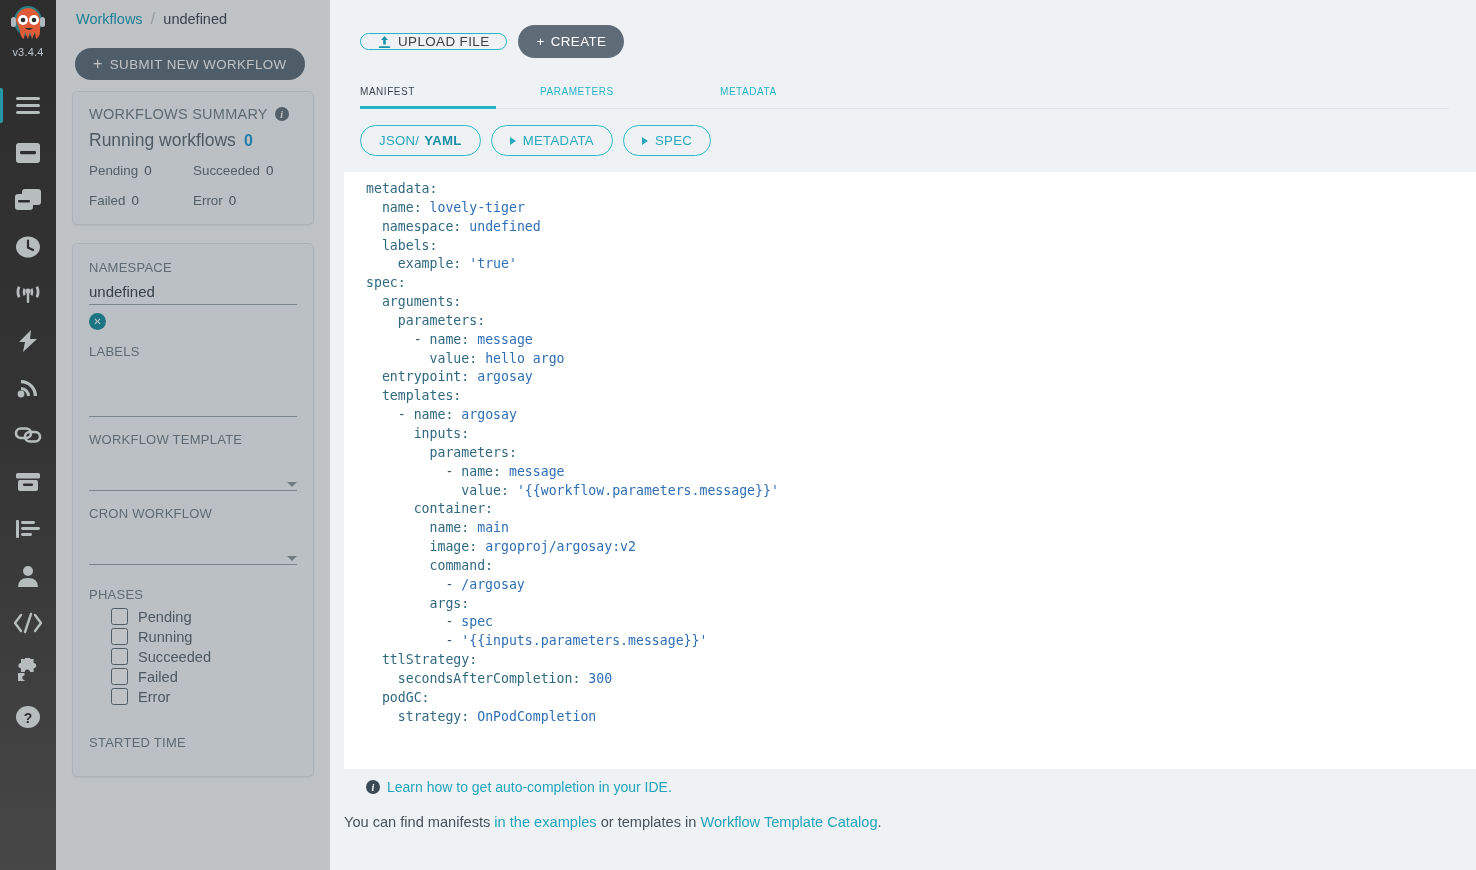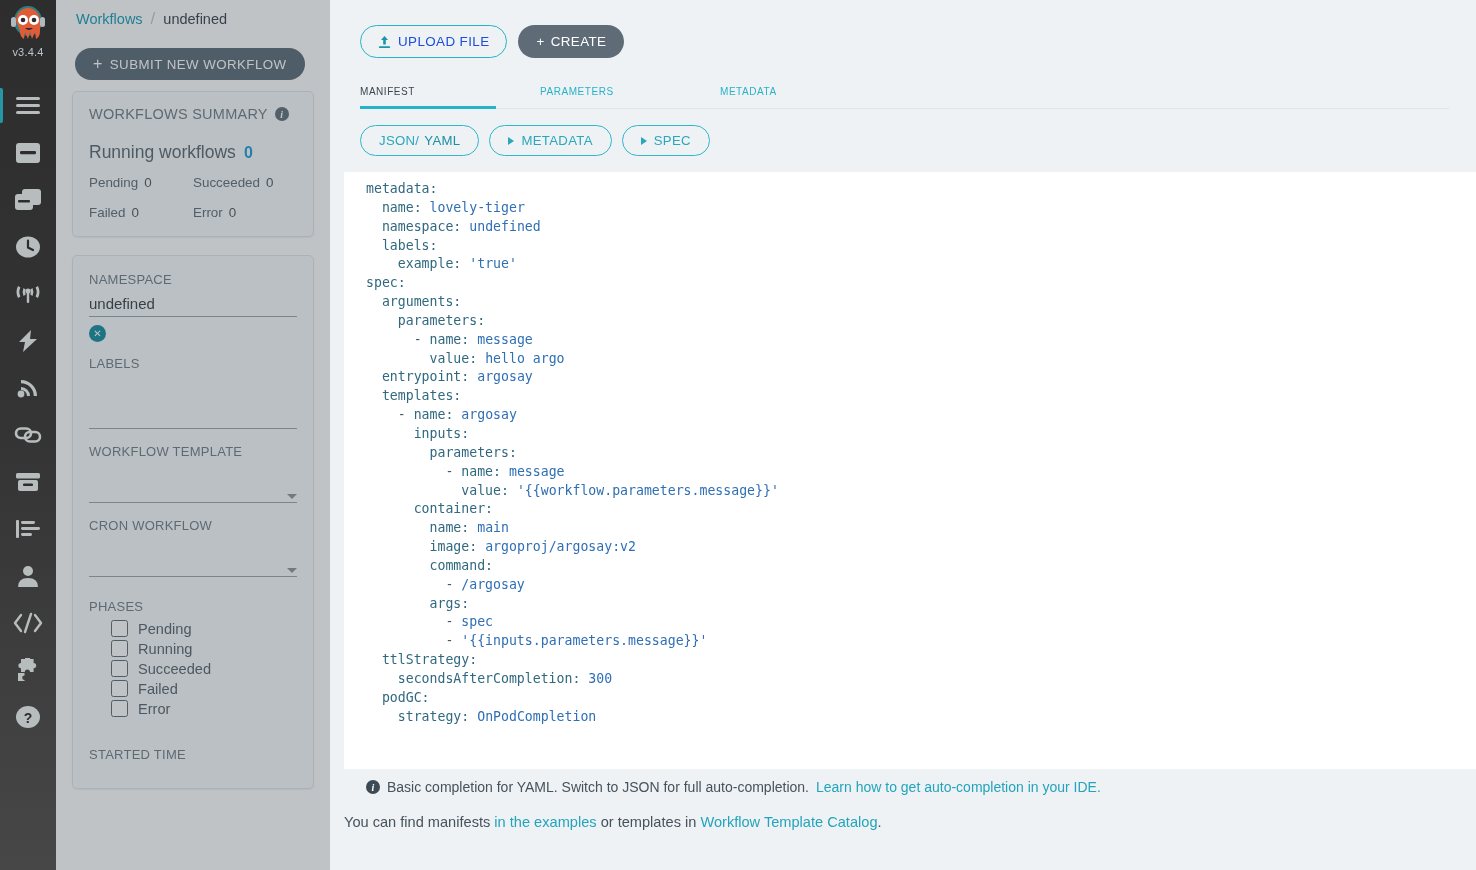--- a/index.html
+++ b/index.html
@@ -103,21 +103,21 @@
     background: #fafbfc;
     border: 1px solid #e2e6e9;
     border-radius: 5px;
     padding: 14px 16px 16px 16px;
     margin-bottom: 18px;
     box-shadow: 0 1px 2px rgba(0,0,0,.06);
   }
   .card-title {
     font-size: 14.5px; color: #6d7b84; letter-spacing: .25px;
     display: flex; align-items: center; gap: 7px;
-    margin-bottom: 20px;
+    margin-bottom: 8px;
   }
   .info-dot {
     width: 14px; height: 14px; border-radius: 50%;
     background: #5f6b75; color: #fff;
     font-size: 10px; font-weight: bold; font-style: italic;
     display:inline-flex; align-items:center; justify-content:center;
     font-family: "Liberation Serif", serif;
   }
   .running-row {
     font-size: 17.5px; color: #58656e;
@@ -192,23 +192,23 @@
     position: relative;
     z-index: 35;
     display: flex; flex-direction: column;
     padding: 0;
   }
   .mtop { padding: 25px 0 0 30px; }
   .btn-row { display: flex; align-items: center; gap: 11px; }
   .btn-outline {
     background: transparent;
     border: 1.3px solid #25b4c7;
-    color: #1d4ed8;
+    color: #404040;
     border-radius: 19px;
-    height: 33px; padding: 3px 17px;
+    height: 17px; padding: 3px 17px;
     font-size: 13.4px; letter-spacing: .4px;
     cursor: pointer;
     display:flex; align-items:center; gap: 7px;
     font-family: "Liberation Sans", sans-serif;
   }
   .btn-solid {
     background: #5f6c78; border: none; color: #fff;
     border-radius: 19px; height: 33px; padding: 0 18px;
     font-size: 13.4px; letter-spacing: .4px; cursor: pointer;
     display:flex; align-items:center; gap: 6px;
@@ -240,21 +240,21 @@
     display: flex; gap: 10px; align-items: center;
   }
   .pill {
     border: 1.3px solid #2fb8ca; color: #2aa7bb;
     background: transparent;
     border-radius: 18px; height: 31px; padding: 0 18px;
     font-size: 13.2px; letter-spacing: .3px; cursor: pointer;
     display:flex; align-items:center; gap: 5px;
     font-family: "Liberation Sans", sans-serif;
   }
-  .pill b { color: #1b8fa3; font-weight: 400; }
+  .pill b { color: #1b8fa3; font-weight: 700; }
   .pill .tri {
     width:0;height:0;border-top:4px solid transparent;border-bottom:4px solid transparent;
     border-left: 6px solid #2aa7bb; margin-right: 2px;
   }
 
   .editor-outer {
     margin: 16px 0 0 0;
     padding-left: 14px;
     flex: 1 1 auto;
     display: flex; flex-direction: column;
@@ -618,21 +618,20 @@
           <span class="d">- </span><span class="v">spec</span>
           <span class="d">- </span><span class="v">'{{inputs.parameters.message}}'</span>
   <span class="k">ttlStrategy:</span>
     <span class="k">secondsAfterCompletion:</span> <span class="v">300</span>
   <span class="k">podGC:</span>
     <span class="k">strategy:</span> <span class="v">OnPodCompletion</span></pre>
       </div>
 
       <div class="footnote">
         <span class="idot">i</span>
-        <span>Basic completion for YAML. Switch to JSON for full auto-completion.</span>
         <span class="lnk">Learn how to get auto-completion in your IDE.</span>
       </div>
 
       <div class="findline findwrap">
         <span>You can find manifests </span><span class="lnk">in the examples</span><span> or templates in </span><span class="lnk">Workflow Template Catalog</span><span>.</span>
       </div>
     </div>
 
   </div>
 </div>

